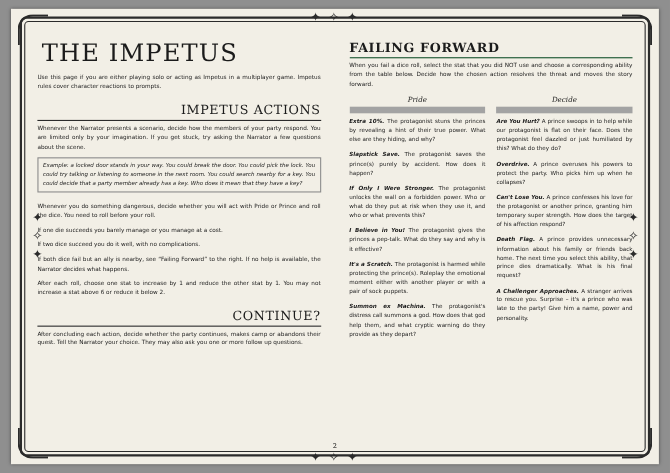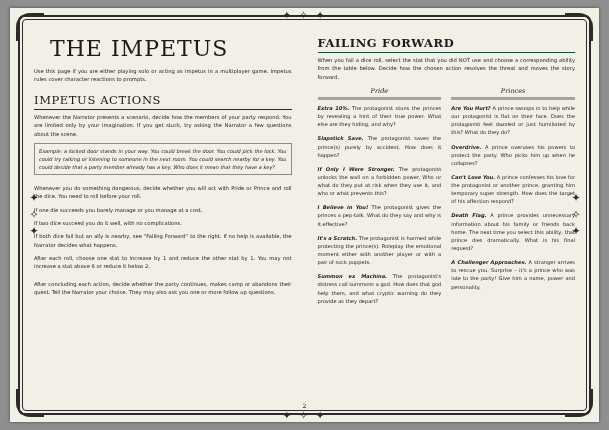--- a/index.html
+++ b/index.html
@@ -69,38 +69,39 @@
     min-width: 0;
   }
   .col-left { padding-right: 4px; }
   .col-right { padding-left: 4px; }
 
   .title {
     font-family: "DejaVu Serif", serif;
     font-size: 22px;
     letter-spacing: 1px;
     font-weight: normal;
-    margin: 6px 0 6px 16px;
+    margin: 6px 0 6px 4px;
     text-transform: uppercase;
   }
   .intro {
     font-size: 5.2px;
     line-height: 1.55;
     margin-bottom: 10px;
     text-align: justify;
   }
   h2.sec {
     font-family: "DejaVu Serif", serif;
     font-size: 11.5px;
     font-weight: normal;
     letter-spacing: 0.6px;
     text-transform: uppercase;
     margin: 0 0 3px 0;
     border-bottom: 1px solid #2b2b2b;
     padding-bottom: 2px;
+    text-align: right;
   }
   .sec-block { margin-bottom: 9px; }
   p.body {
     font-size: 5.2px;
     line-height: 1.6;
     margin: 0 0 5px 0;
     text-align: justify;
   }
   .example {
     font-size: 5px;
@@ -125,21 +126,21 @@
     gap: 10px;
     margin-top: 6px;
   }
   .tcol { flex: 1; min-width: 0; }
   .tcol-head {
     font-family: "DejaVu Serif", serif;
     font-size: 6.5px;
     font-style: italic;
     text-align: center;
     margin-bottom: 4px;
-    border-bottom: 3px solid #a3a3a3;
+    border-bottom: 6px solid #a3a3a3;
     padding-bottom: 2px;
   }
   .entry {
     font-size: 5.1px;
     line-height: 1.6;
     margin: 0 0 6px 0;
     text-align: justify;
   }
   .entry .name {
     font-weight: bold;
@@ -183,40 +184,41 @@
 
       <div class="sec-block">
         <p class="body">Whenever you do something dangerous, decide whether you will act with Pride or Prince and roll the dice. You need to roll before your roll.</p>
         <p class="body">If one die succeeds you barely manage or you manage at a cost.</p>
         <p class="body">If two dice succeed you do it well, with no complications.</p>
         <p class="body">If both dice fail but an ally is nearby, see “Failing Forward” to the right. If no help is available, the Narrator decides what happens.</p>
         <p class="body">After each roll, choose one stat to increase by 1 and reduce the other stat by 1. You may not increase a stat above 6 or reduce it below 2.</p>
       </div>
 
       <div class="sec-block">
+        <h2 class="sec">CONTINUE?</h2>
         <p class="body">After concluding each action, decide whether the party continues, makes camp or abandons their quest. Tell the Narrator your choice. They may also ask you one or more follow up questions.</p>
       </div>
     </div>
 
     <div class="col col-right">
       <h2 class="rightcol-head">FAILING FORWARD</h2>
       <p class="body">When you fail a dice roll, select the stat that you did NOT use and choose a corresponding ability from the table below. Decide how the chosen action resolves the threat and moves the story forward.</p>
 
       <div class="two-col">
         <div class="tcol">
           <div class="tcol-head">Pride</div>
           <p class="entry"><span class="name">Extra 10%.</span> <span>The protagonist stuns the princes by revealing a hint of their true power. What else are they hiding, and why?</span></p>
           <p class="entry"><span class="name">Slapstick Save.</span> <span>The protagonist saves the prince(s) purely by accident. How does it happen?</span></p>
           <p class="entry"><span class="name">If Only I Were Stronger.</span> <span>The protagonist unlocks the wall on a forbidden power. Who or what do they put at risk when they use it, and who or what prevents this?</span></p>
           <p class="entry"><span class="name">I Believe in You!</span> <span>The protagonist gives the princes a pep-talk. What do they say and why is it effective?</span></p>
           <p class="entry"><span class="name">It's a Scratch.</span> <span>The protagonist is harmed while protecting the prince(s). Roleplay the emotional moment either with another player or with a pair of sock puppets.</span></p>
           <p class="entry"><span class="name">Summon ex Machina.</span> <span>The protagonist's distress call summons a god. How does that god help them, and what cryptic warning do they provide as they depart?</span></p>
         </div>
         <div class="tcol">
-          <div class="tcol-head">Princes</div>
+          <div class="tcol-head">Decide</div>
           <p class="entry"><span class="name">Are You Hurt?</span> <span>A prince swoops in to help while our protagonist is flat on their face. Does the protagonist feel dazzled or just humiliated by this? What do they do?</span></p>
           <p class="entry"><span class="name">Overdrive.</span> <span>A prince overuses his powers to protect the party. Who picks him up when he collapses?</span></p>
           <p class="entry"><span class="name">Can't Lose You.</span> <span>A prince confesses his love for the protagonist or another prince, granting him temporary super strength. How does the target of his affection respond?</span></p>
           <p class="entry"><span class="name">Death Flag.</span> <span>A prince provides unnecessary information about his family or friends back home. The next time you select this ability, that prince dies dramatically. What is his final request?</span></p>
           <p class="entry"><span class="name">A Challenger Approaches.</span> <span>A stranger arrives to rescue you. Surprise – it's a prince who was late to the party! Give him a name, power and personality.</span></p>
         </div>
       </div>
     </div>
 
   </div>

